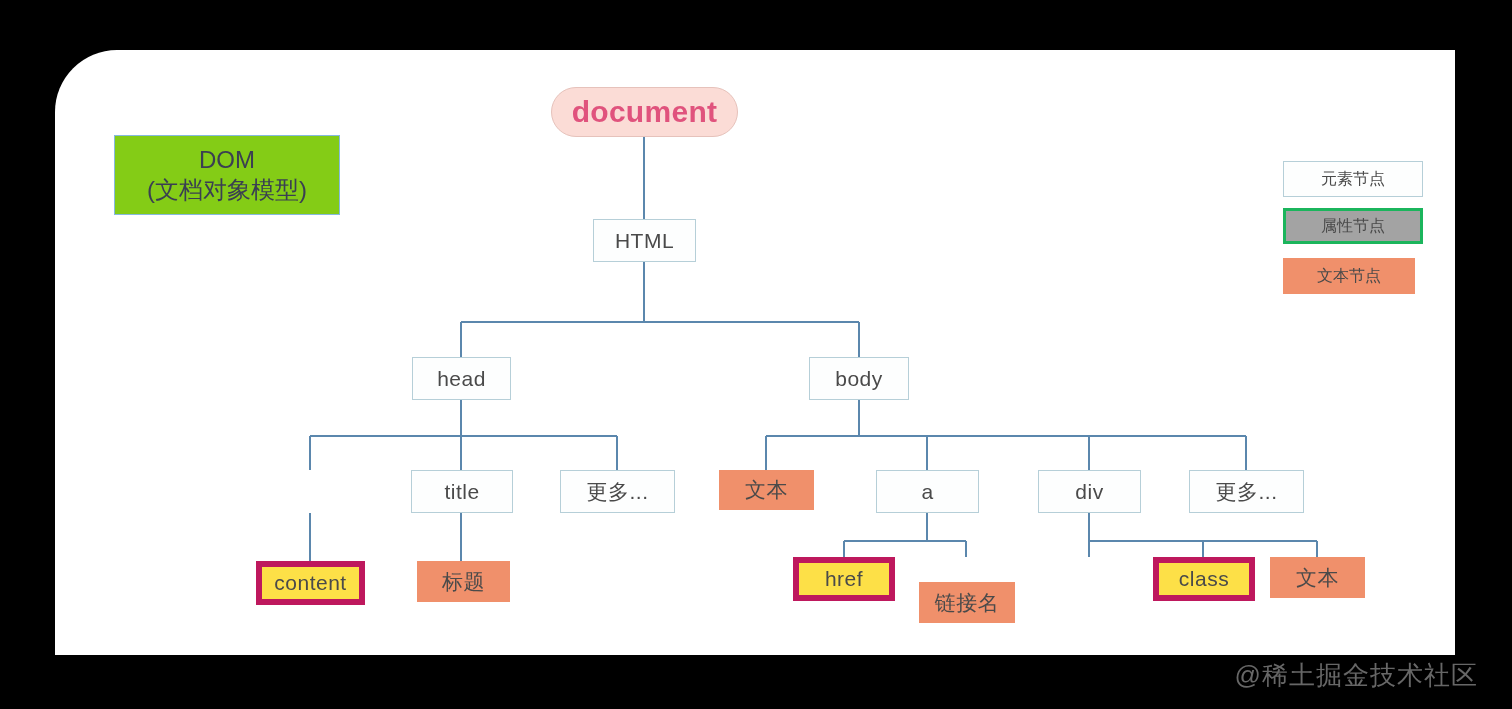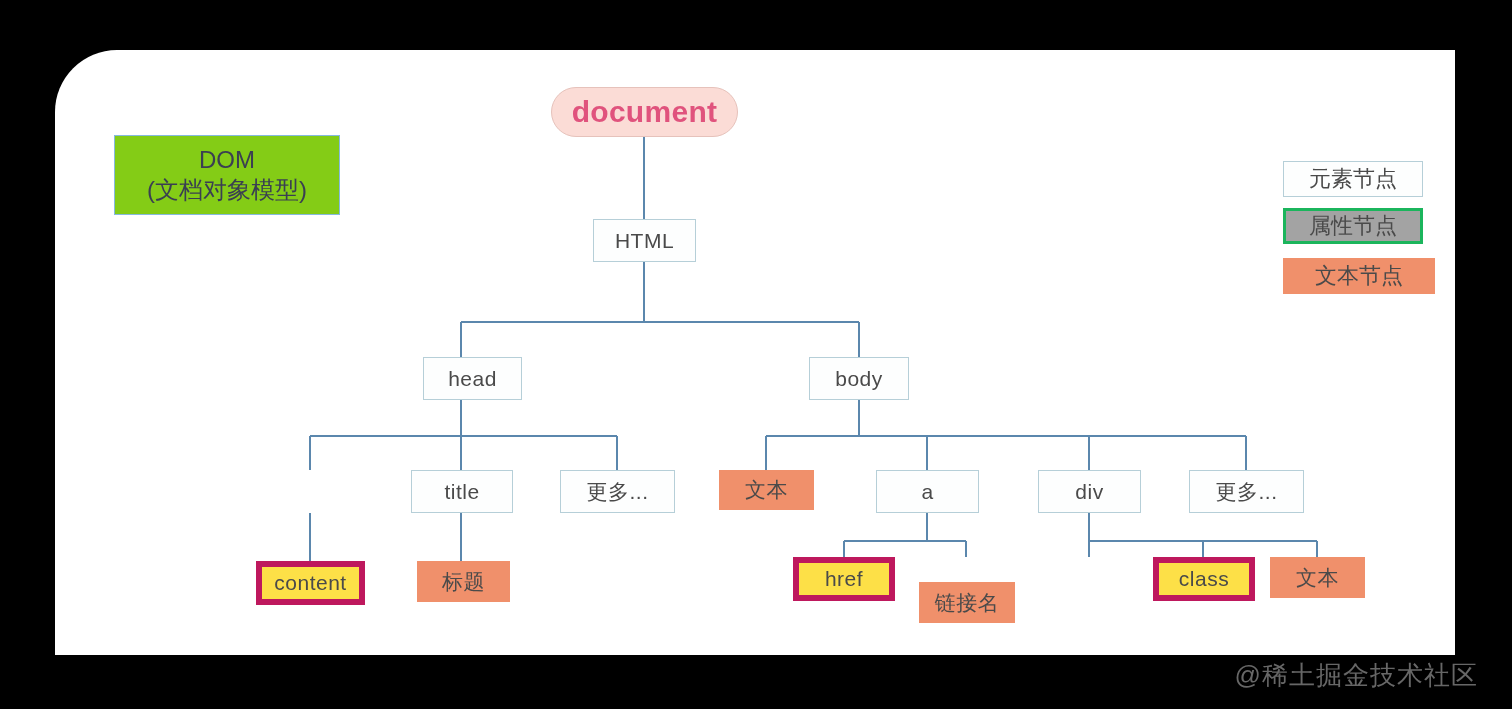--- a/index.html
+++ b/index.html
@@ -95,21 +95,21 @@
     letter-spacing: 0px;
     margin-top: 40px;
   }
   
   .lg {
     position: absolute;
     box-sizing: border-box;
     display: flex;
     align-items: center;
     justify-content: center;
-    font-size: 22px;
+    font-size: 16px;
     color: #4a4a4a;
     white-space: nowrap;
   }
   .lg-element { background:#fdfefe; border:1.6px solid #b6cfd8; }
   .lg-attr    { background:#a3a3a3; border:3px solid #1bb55c; }
   .lg-text    { background:#f0906b; border:none; }
 
   
   #watermark {
     position: absolute;
@@ -174,33 +174,33 @@
     <span>DOM</span>
     <span>(文档对象模型)</span>
   </div>
 
   <div class="lg lg-element" style="left:1283px; top:161px; width:140px; height:36px;">
     <span>元素节点</span>
   </div>
   <div class="lg lg-attr" style="left:1283px; top:208px; width:140px; height:36px;">
     <span>属性节点</span>
   </div>
-  <div class="lg lg-text" style="left:1283px; top:258px; width:152px; height:36px;">
+  <div class="lg lg-text" style="left:1283px; top:258px; width:132px; height:36px;">
     <span>文本节点</span>
   </div>
 
   <div class="node n-doc" style="left:551px; top:87px; width:187px; height:50px;">
     <span>document</span>
   </div>
 
   <div class="node n-element" style="left:593px; top:219px; width:103px; height:43px;">
     <span>HTML</span>
   </div>
 
-  <div class="node n-element" style="left:423px; top:357px; width:99px; height:43px;">
+  <div class="node n-element" style="left:412px; top:357px; width:99px; height:43px;">
     <span>head</span>
   </div>
   <div class="node n-element" style="left:809px; top:357px; width:100px; height:43px;">
     <span>body</span>
   </div>
 
   <div class="node n-element" style="left:411px; top:470px; width:102px; height:43px;">
     <span>title</span>
   </div>
   <div class="node n-element" style="left:560px; top:470px; width:115px; height:43px;">

